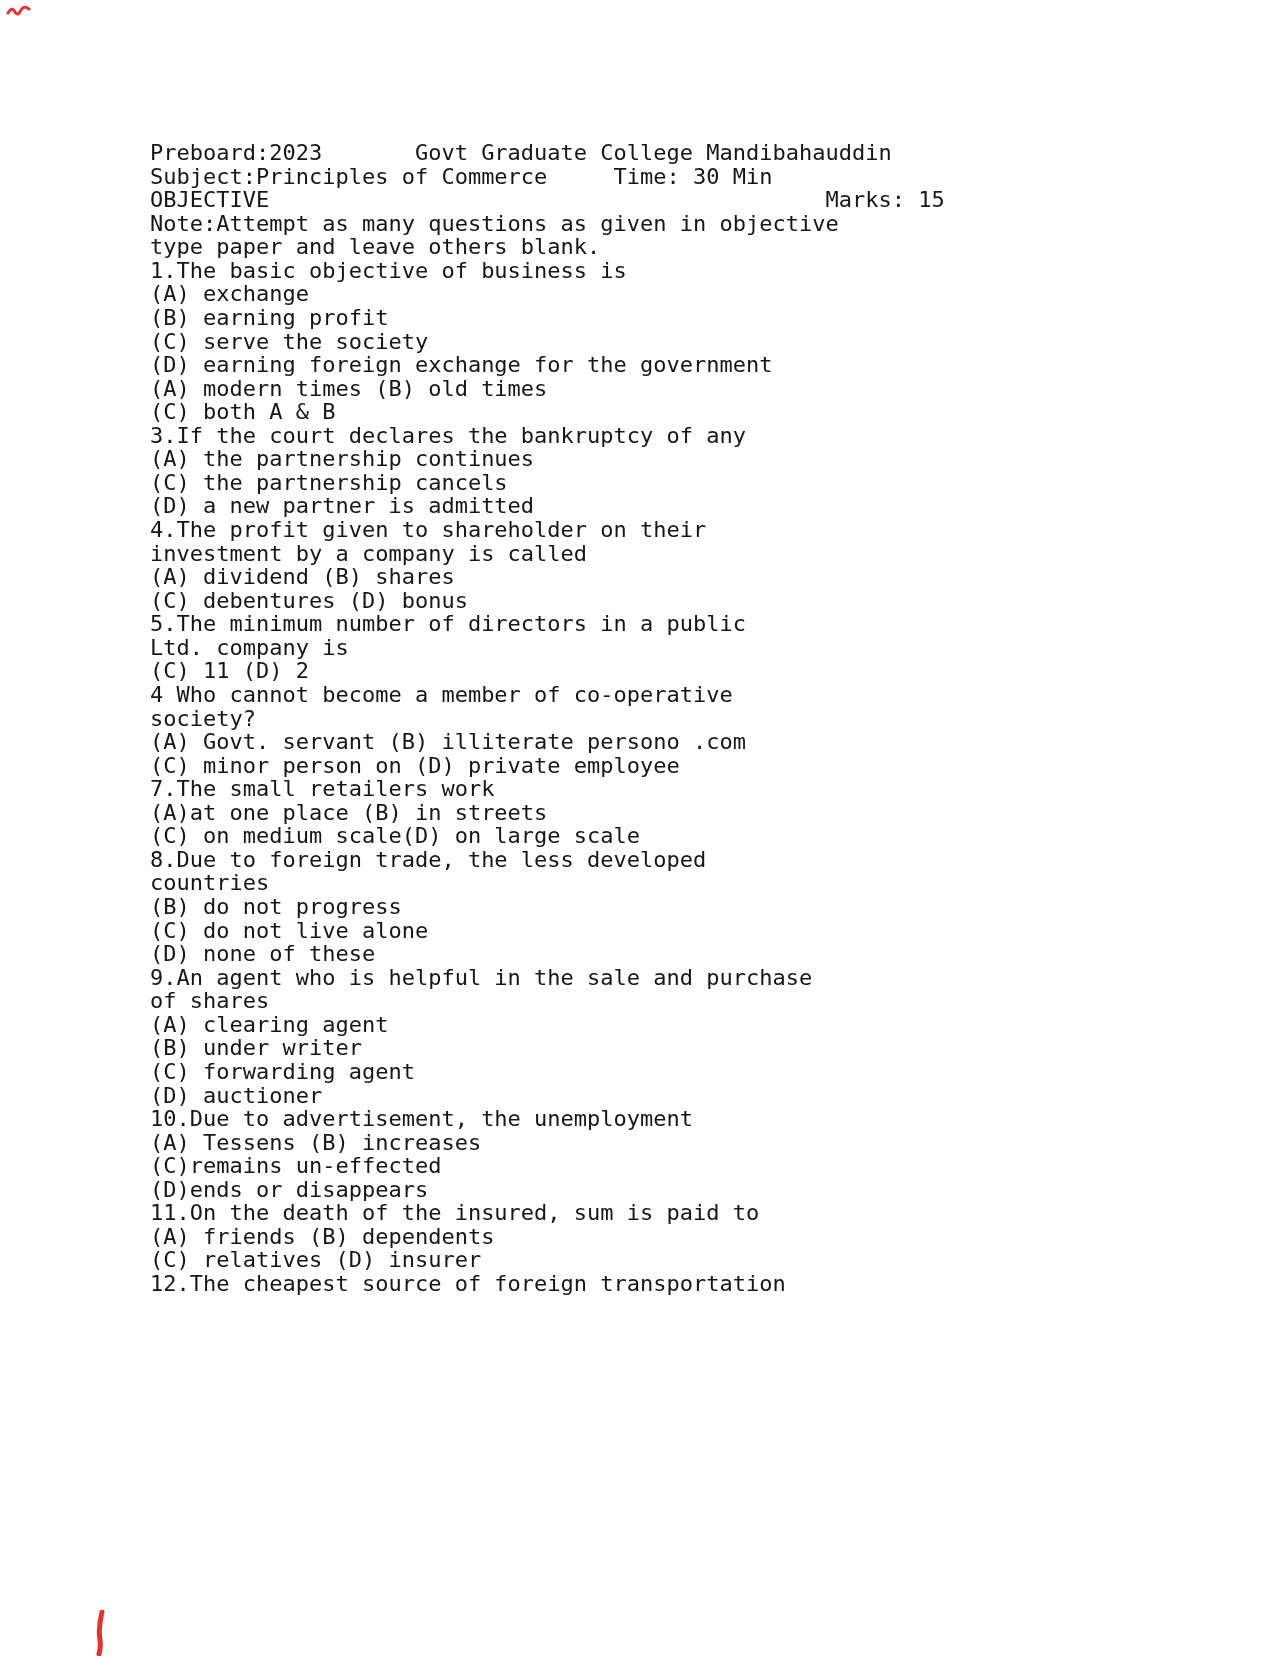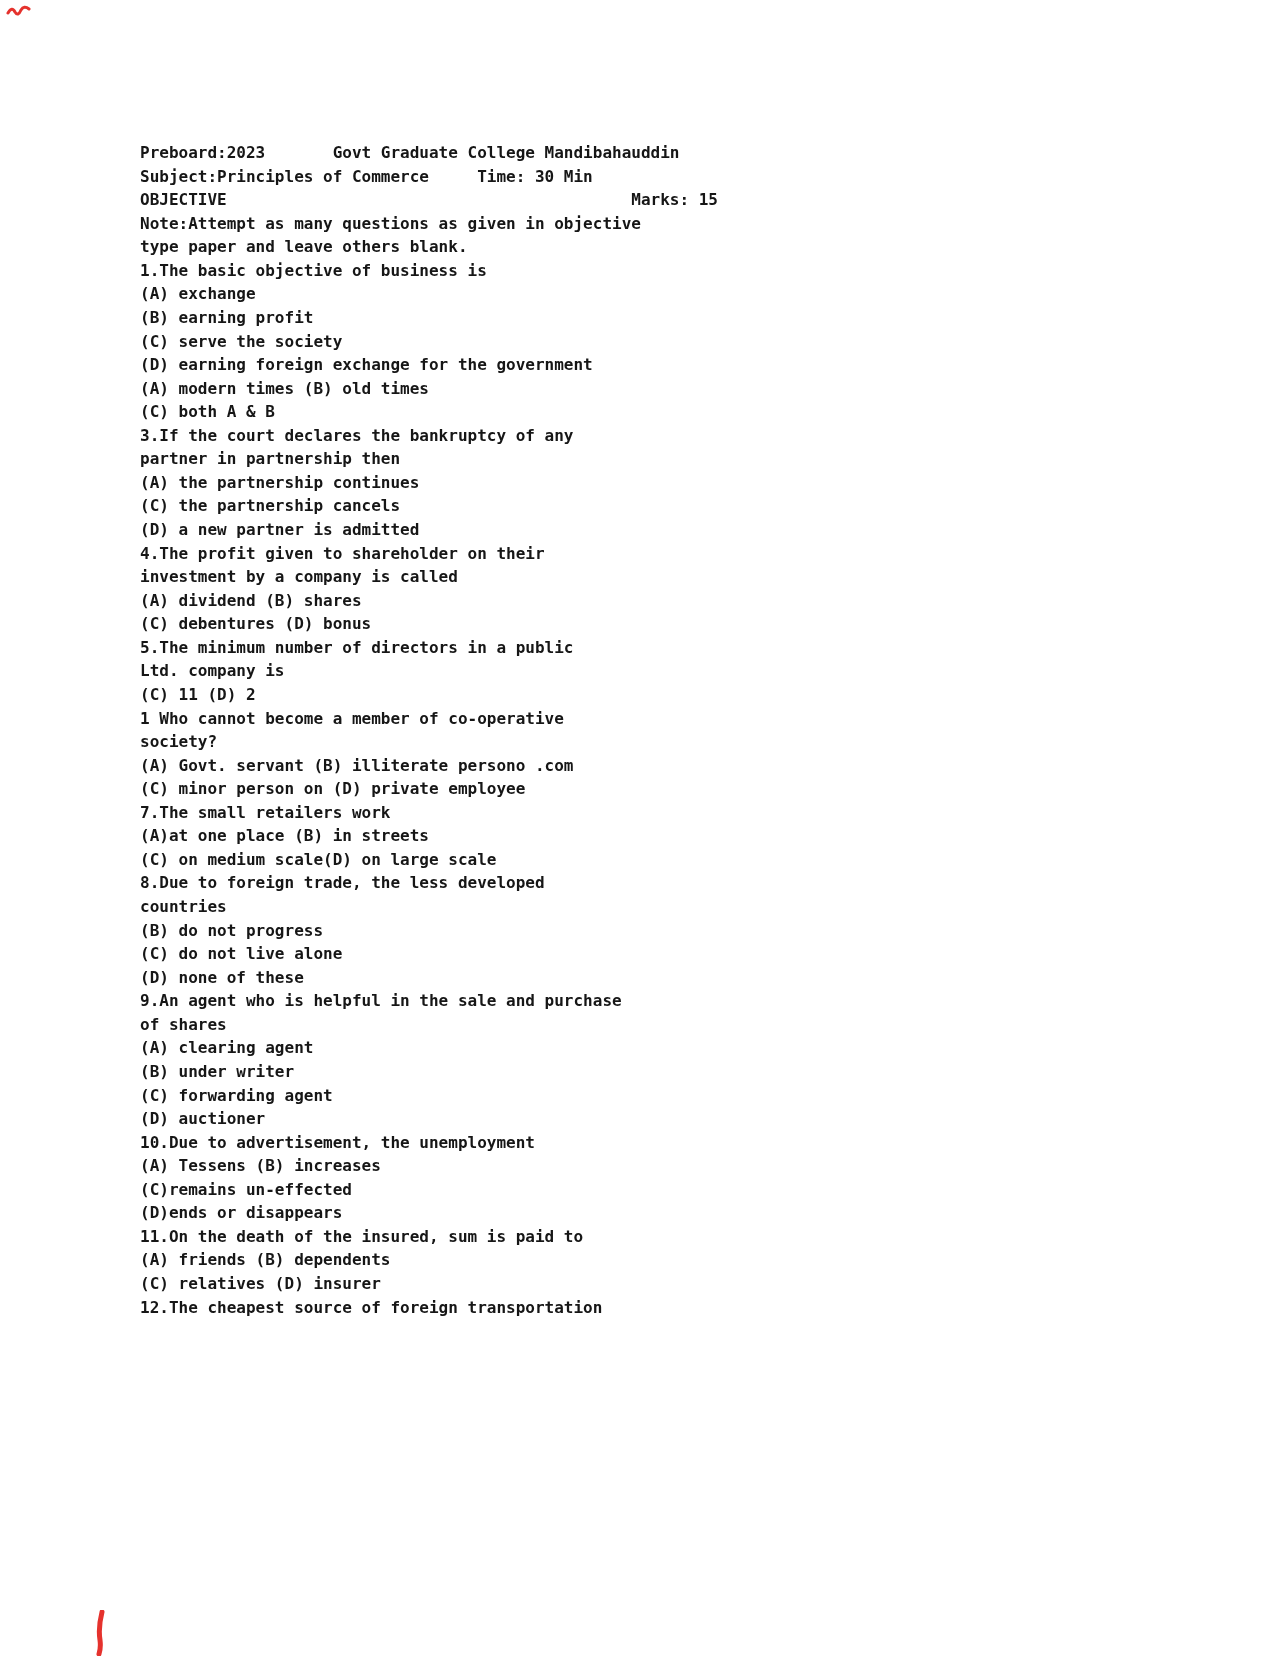--- a/index.html
+++ b/index.html
@@ -14,26 +14,26 @@
     overflow: hidden;
     font-family: "DejaVu Sans Mono", "Liberation Mono", monospace;
   }
   .page {
     position: absolute;
     inset: 0;
     background: #ffffff;
   }
   .textblock {
     position: absolute;
-    left: 140px;
+    left: 150px;
     top: 141px;
     color: #161616;
-    font-size: 16px;
+    font-size: 22px;
     line-height: 23.57px;
-    font-weight: 700;
+    font-weight: 400;
   }
   .line {
     white-space: pre;
   }
   .pen-mark {
     position: absolute;
     pointer-events: none;
   }
   .pen-mark-top {
     left: 6px;
@@ -66,32 +66,31 @@
       <div class="line">Note:Attempt as many questions as given in objective</div>
       <div class="line">type paper and leave others blank.</div>
       <div class="line">1.The basic objective of business is</div>
       <div class="line">(A) exchange</div>
       <div class="line">(B) earning profit</div>
       <div class="line">(C) serve the society</div>
       <div class="line">(D) earning foreign exchange for the government</div>
       <div class="line">(A) modern times (B) old times</div>
       <div class="line">(C) both A &amp; B</div>
       <div class="line">3.If the court declares the bankruptcy of any</div>
-      <div class="line">partner in partnership then</div>
       <div class="line">(A) the partnership continues</div>
       <div class="line">(C) the partnership cancels</div>
       <div class="line">(D) a new partner is admitted</div>
       <div class="line">4.The profit given to shareholder on their</div>
       <div class="line">investment by a company is called</div>
       <div class="line">(A) dividend (B) shares</div>
       <div class="line">(C) debentures (D) bonus</div>
       <div class="line">5.The minimum number of directors in a public</div>
       <div class="line">Ltd. company is</div>
       <div class="line">(C) 11 (D) 2</div>
-      <div class="line">1 Who cannot become a member of co-operative</div>
+      <div class="line">4 Who cannot become a member of co-operative</div>
       <div class="line">society?</div>
       <div class="line">(A) Govt. servant (B) illiterate persono .com</div>
       <div class="line">(C) minor person on (D) private employee</div>
       <div class="line">7.The small retailers work</div>
       <div class="line">(A)at one place (B) in streets</div>
       <div class="line">(C) on medium scale(D) on large scale</div>
       <div class="line">8.Due to foreign trade, the less developed</div>
       <div class="line">countries</div>
       <div class="line">(B) do not progress</div>
       <div class="line">(C) do not live alone</div>

